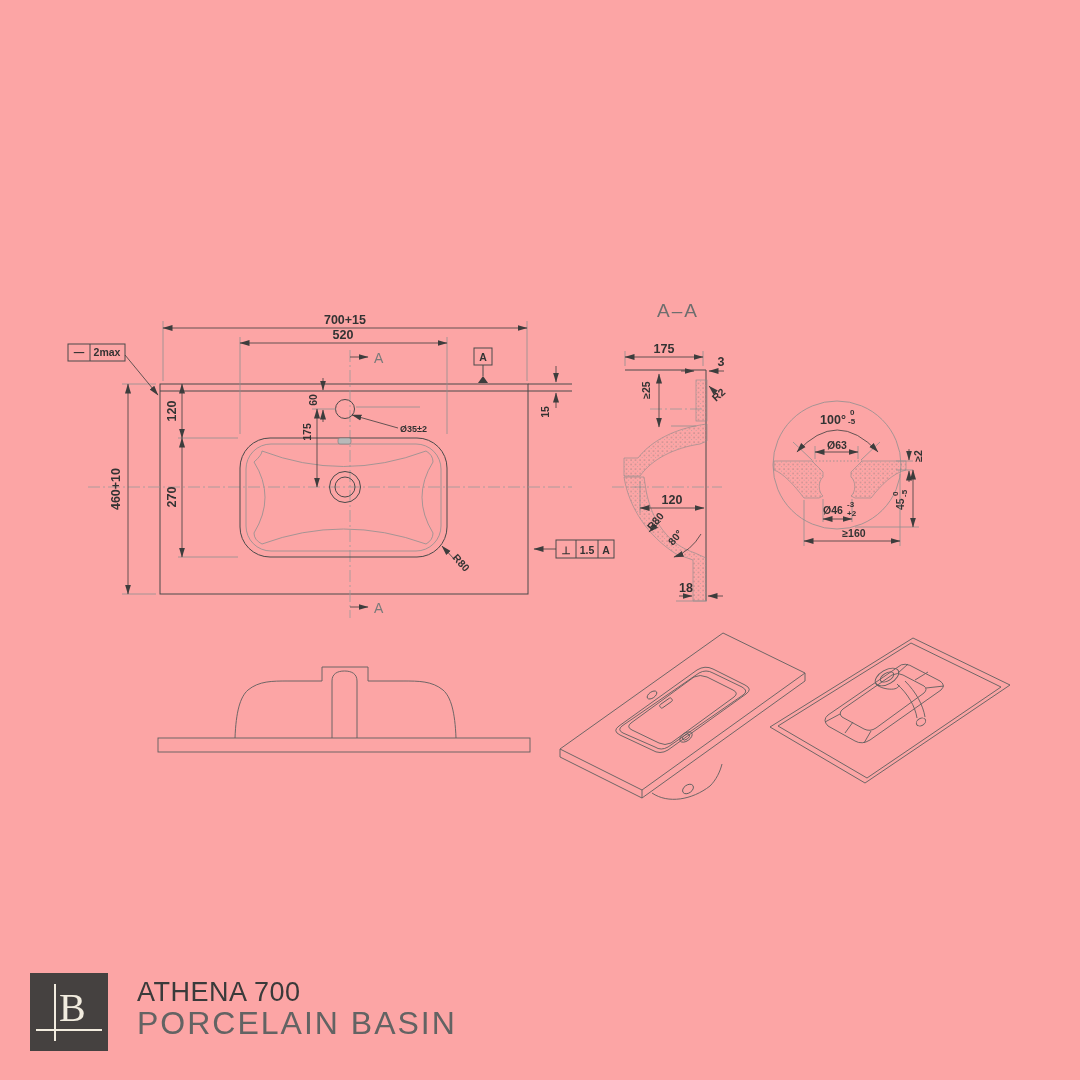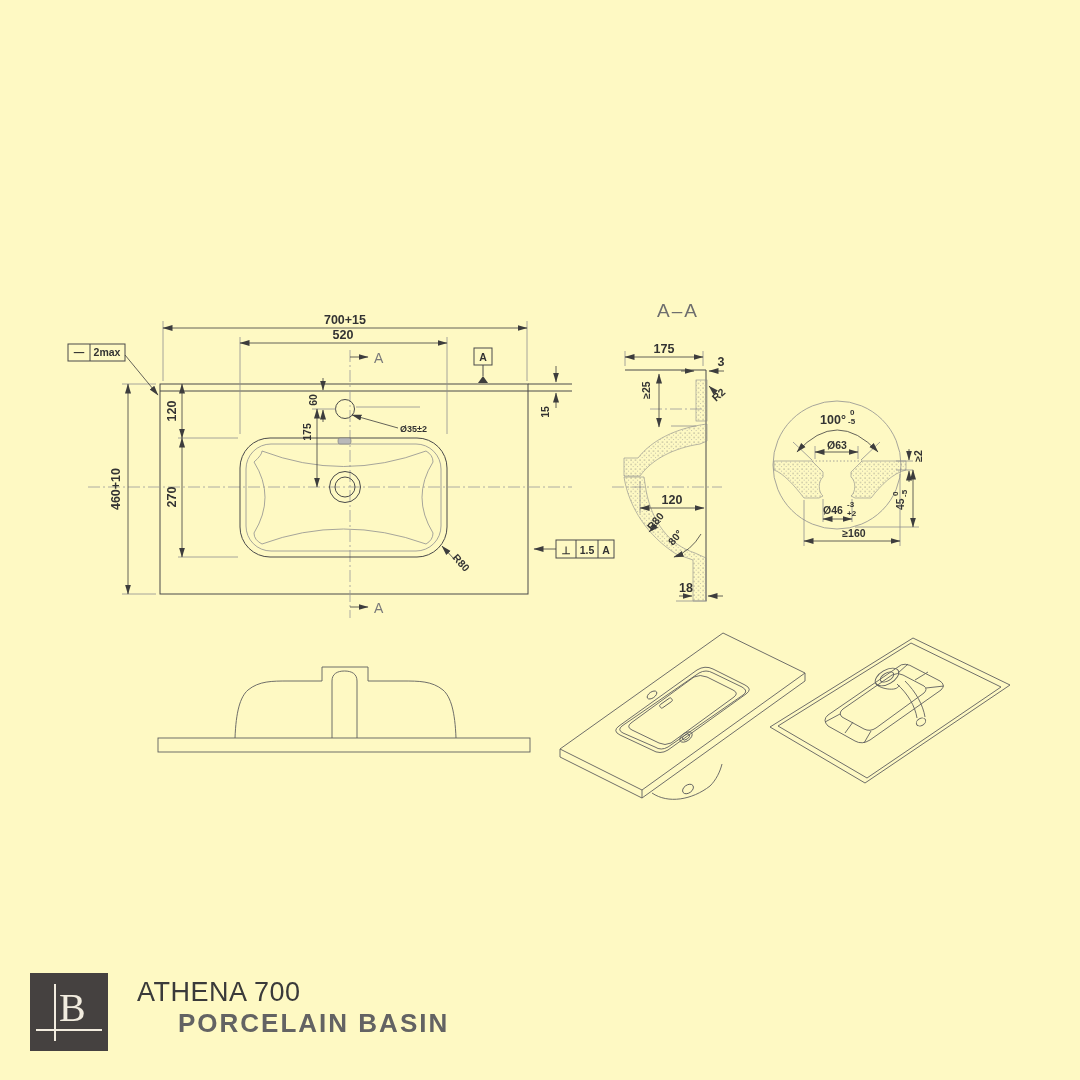--- a/index.html
+++ b/index.html
@@ -1,16 +1,16 @@
 <!DOCTYPE html>
 <html><head>
 <meta charset="utf-8">
 <style>
   html,body{margin:0;padding:0;background:#ffffff;}
-  .page{position:relative;width:1080px;height:1080px;background:#fef9c3;overflow:hidden;
+  .page{position:relative;width:1080px;height:1080px;background:#fca5a5;overflow:hidden;
         font-family:"Liberation Sans",sans-serif;}
   svg{position:absolute;left:0;top:0;}
   svg text{font-family:"Liberation Sans",sans-serif;fill:#333333;}
   .dim{font-size:12.5px;font-weight:bold;}
   .dim-s{font-size:10.5px;font-weight:bold;}
   .dim-xs{font-size:9px;font-weight:bold;}
   .tol{font-size:8px;font-weight:bold;}
   .frame-t{font-size:10.5px;font-weight:bold;}
   .sec-title{font-size:19px;fill:#6e6e6e;letter-spacing:2px;}
   .mark-a{font-size:14px;fill:#7a7a7a;}
@@ -22,21 +22,21 @@
   .stip{fill:url(#stip);stroke:#8a8a8a;stroke-width:0.6;}
   .view3d{stroke:#5f5f5f;stroke-width:0.9;fill:none;}
   .footer{position:absolute;left:0;top:960px;width:1080px;height:120px;}
   .logo{position:absolute;left:30px;top:13px;width:78px;height:78px;background:#454140;}
   .logo-v{position:absolute;left:24px;top:11px;width:1.5px;height:57px;background:#f2ecdf;}
   .logo-h{position:absolute;left:6px;top:56px;width:66px;height:1.5px;background:#f2ecdf;}
   .logo-b{position:absolute;left:29px;top:11px;font-family:"Liberation Serif",serif;
           font-size:40px;color:#f2ecdf;font-weight:400;}
   .titles{position:absolute;left:137px;top:16px;}
   .title{font-size:27px;font-weight:normal;color:#3a3a3a;letter-spacing:0.5px;line-height:32px;}
-  .subtitle{font-size:26px;font-weight:700;color:#636363;letter-spacing:2px;line-height:31px;margin-left:41px;}
+  .subtitle{font-size:32px;font-weight:400;color:#636363;letter-spacing:2px;line-height:31px;}
 </style>
 </head>
 <body>
 
 <div class="page">
 <svg width="1080" height="955" viewBox="0 0 1080 955">
   <defs>
     <pattern id="stip" width="4.5" height="4.5" patternUnits="userSpaceOnUse">
       <circle cx="1" cy="1" r="0.55" fill="#6f6f6f"></circle>
       <circle cx="3.2" cy="3.2" r="0.45" fill="#9d9d9d"></circle>

